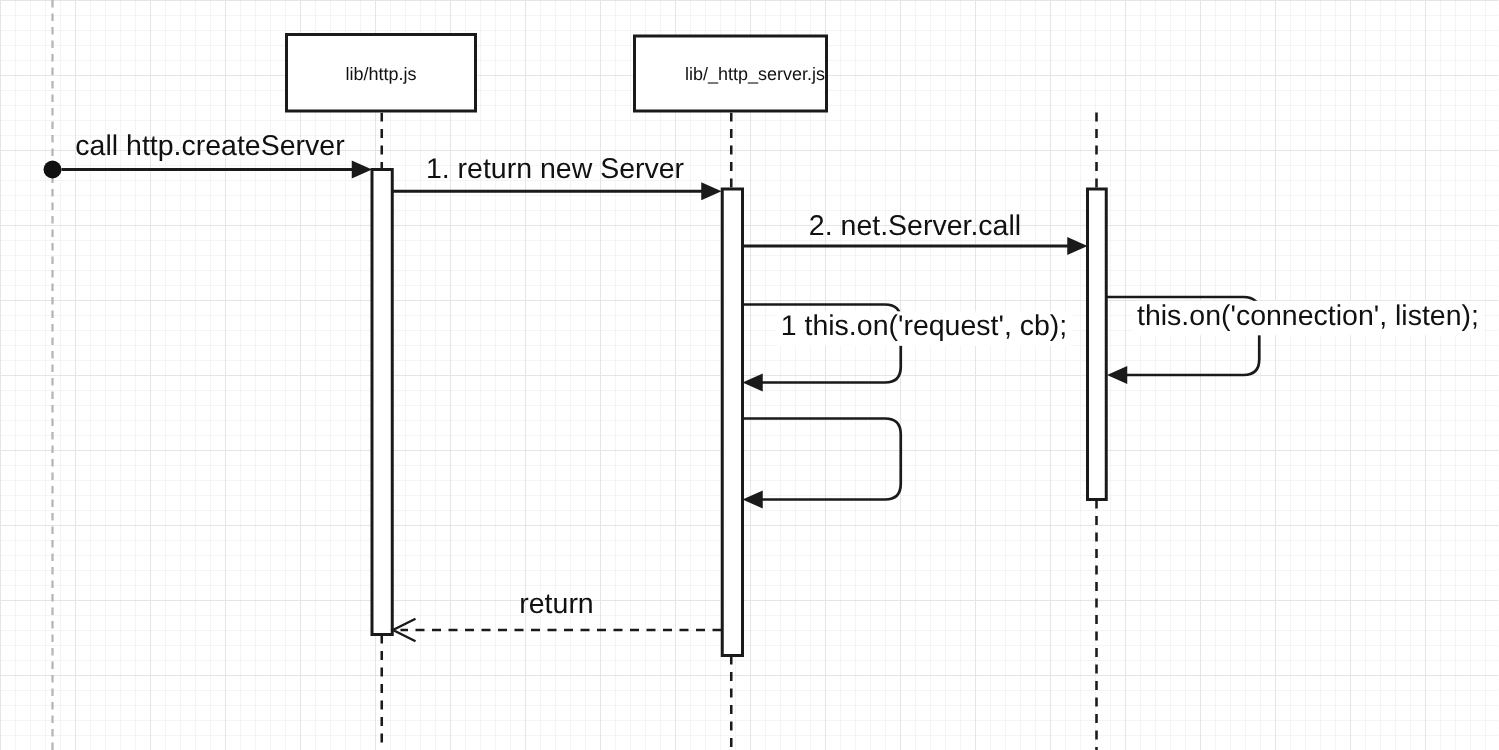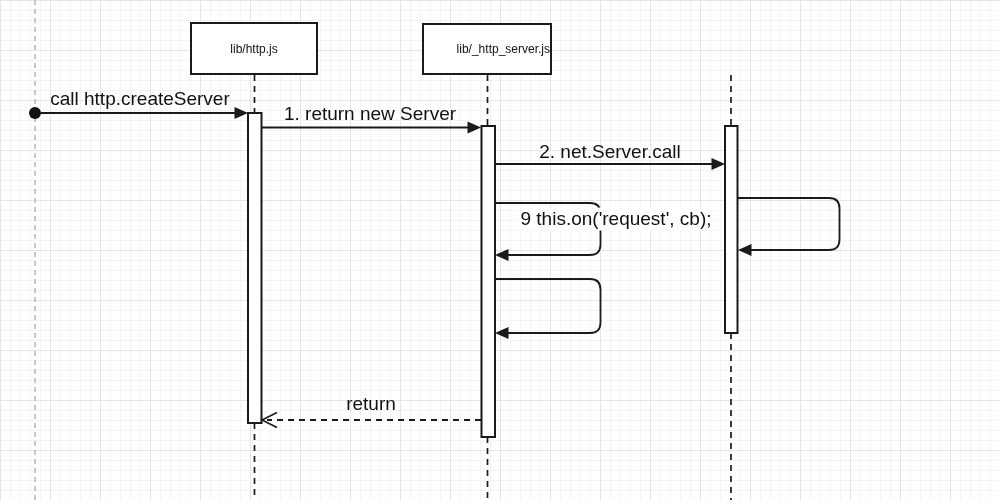--- a/index.html
+++ b/index.html
@@ -108,16 +108,17 @@
   <div class="participant" id="participant-http">
     <span>lib/http.js</span>
   </div>
   <div class="participant" id="participant-server">
     <span>lib/_http_server.js</span>
   </div>
 
   <div class="msg-label" id="label-call">call http.createServer</div>
   <div class="msg-label" id="label-msg1">1. return new Server</div>
   <div class="msg-label" id="label-msg2">2. net.Server.call</div>
-  <div class="msg-label bg" id="label-loop3">9 this.on('request', cb);</div>
+  <div class="msg-label bg" id="label-loop3">1 this.on('request', cb);</div>
+  <div class="msg-label bg" id="label-loopnet">this.on('connection', listen);</div>
   <div class="msg-label" id="label-return">return</div>
 
 </div>
 
 </body></html>

